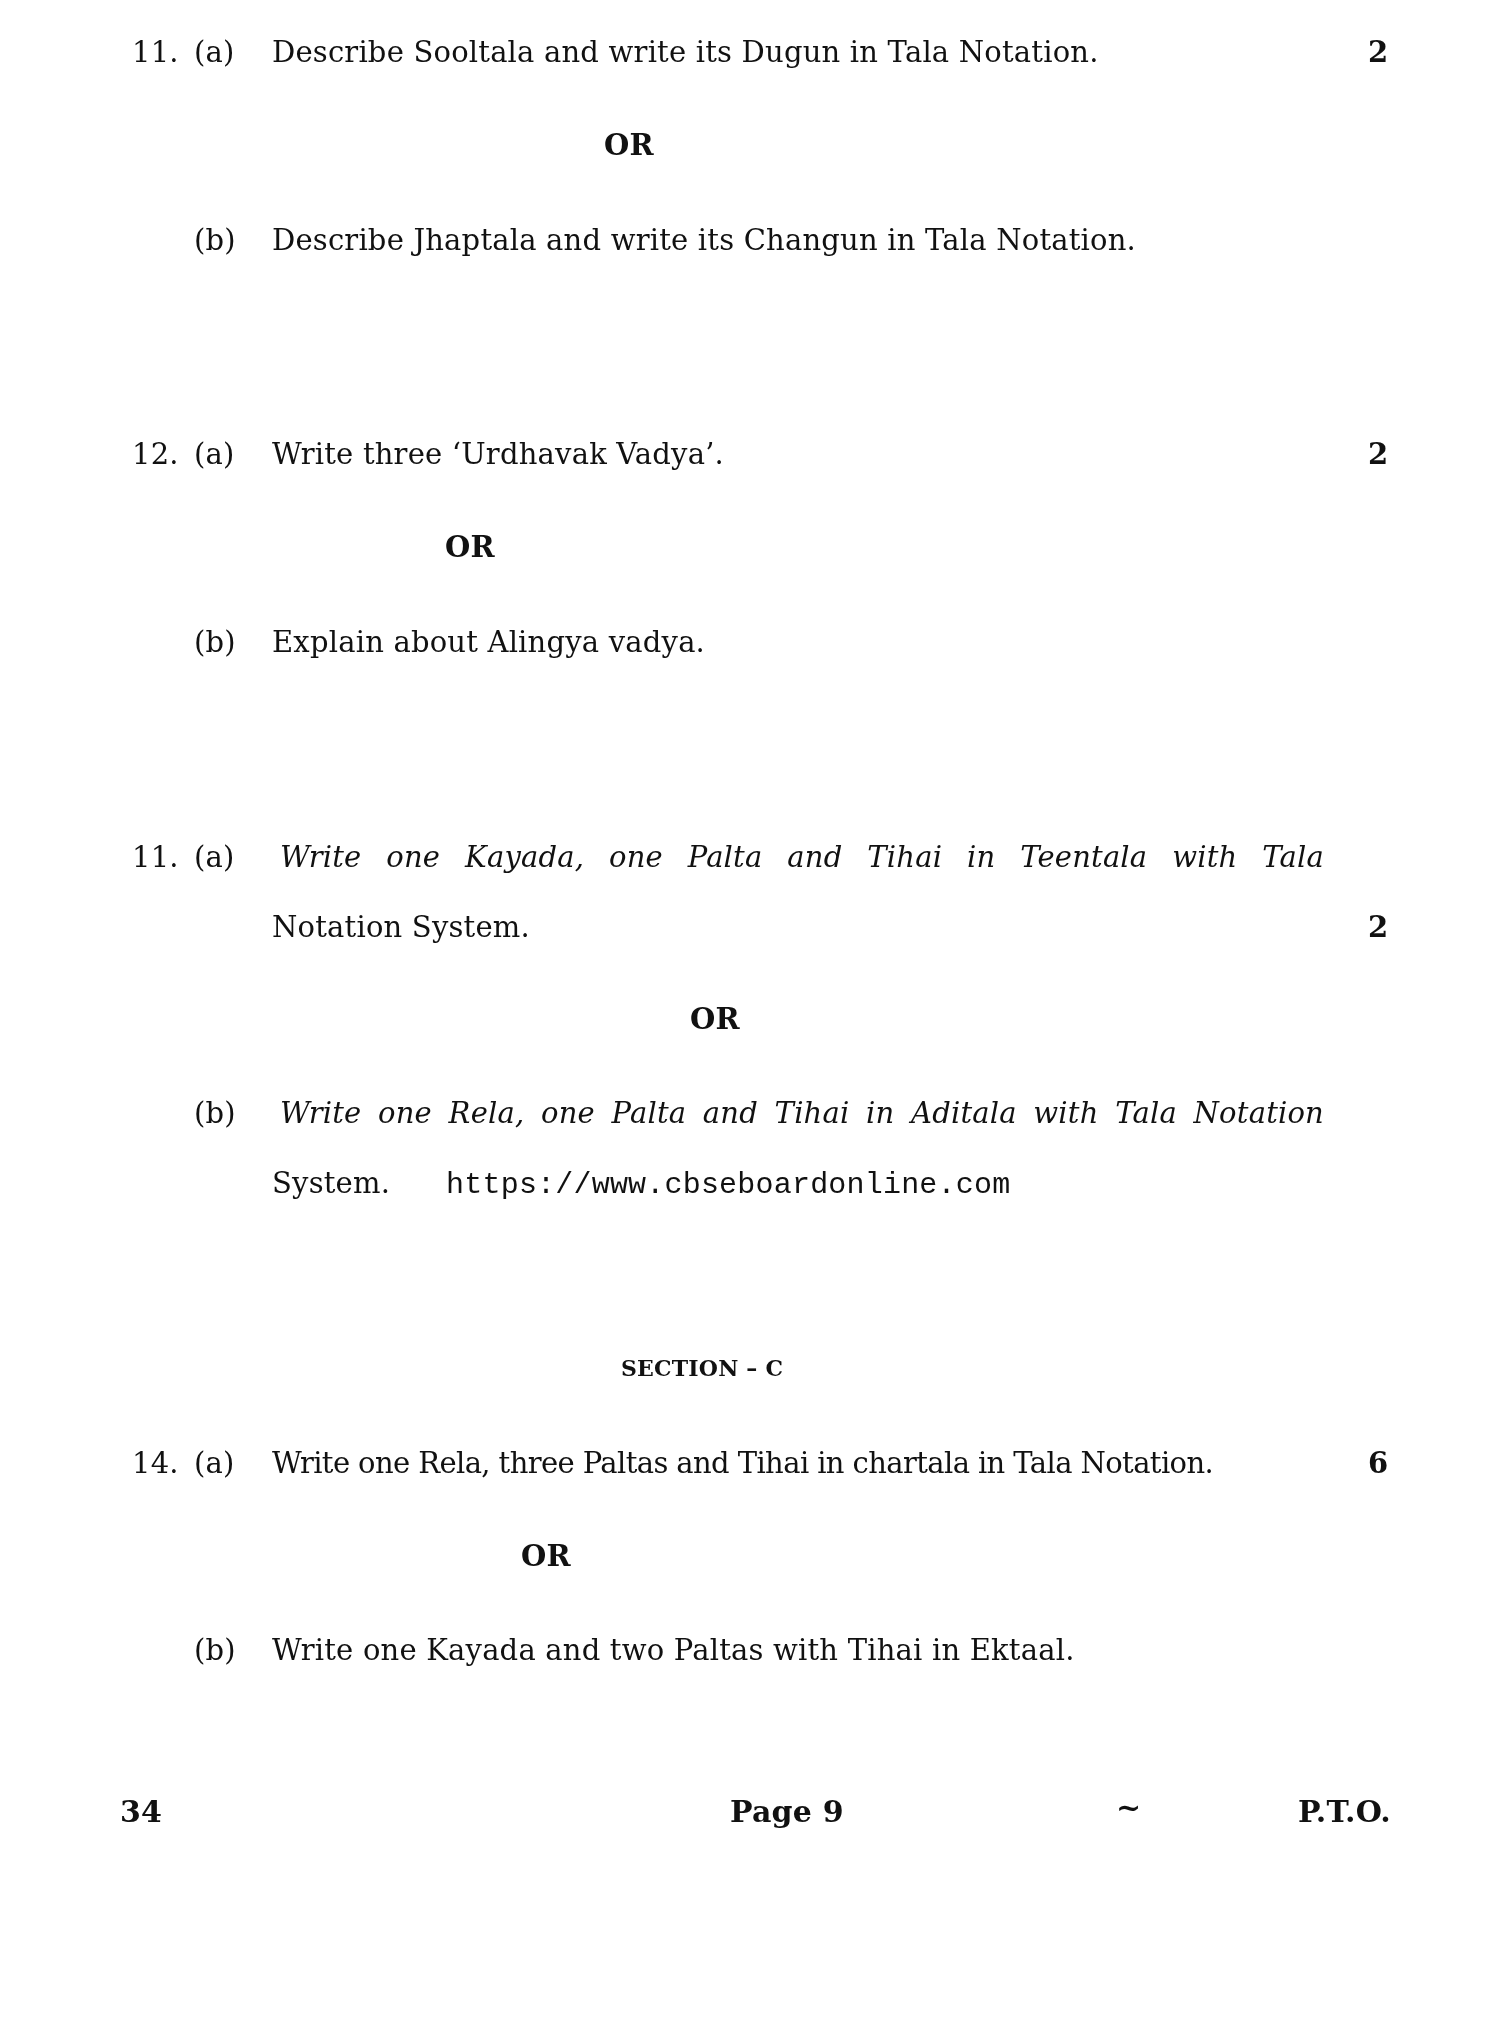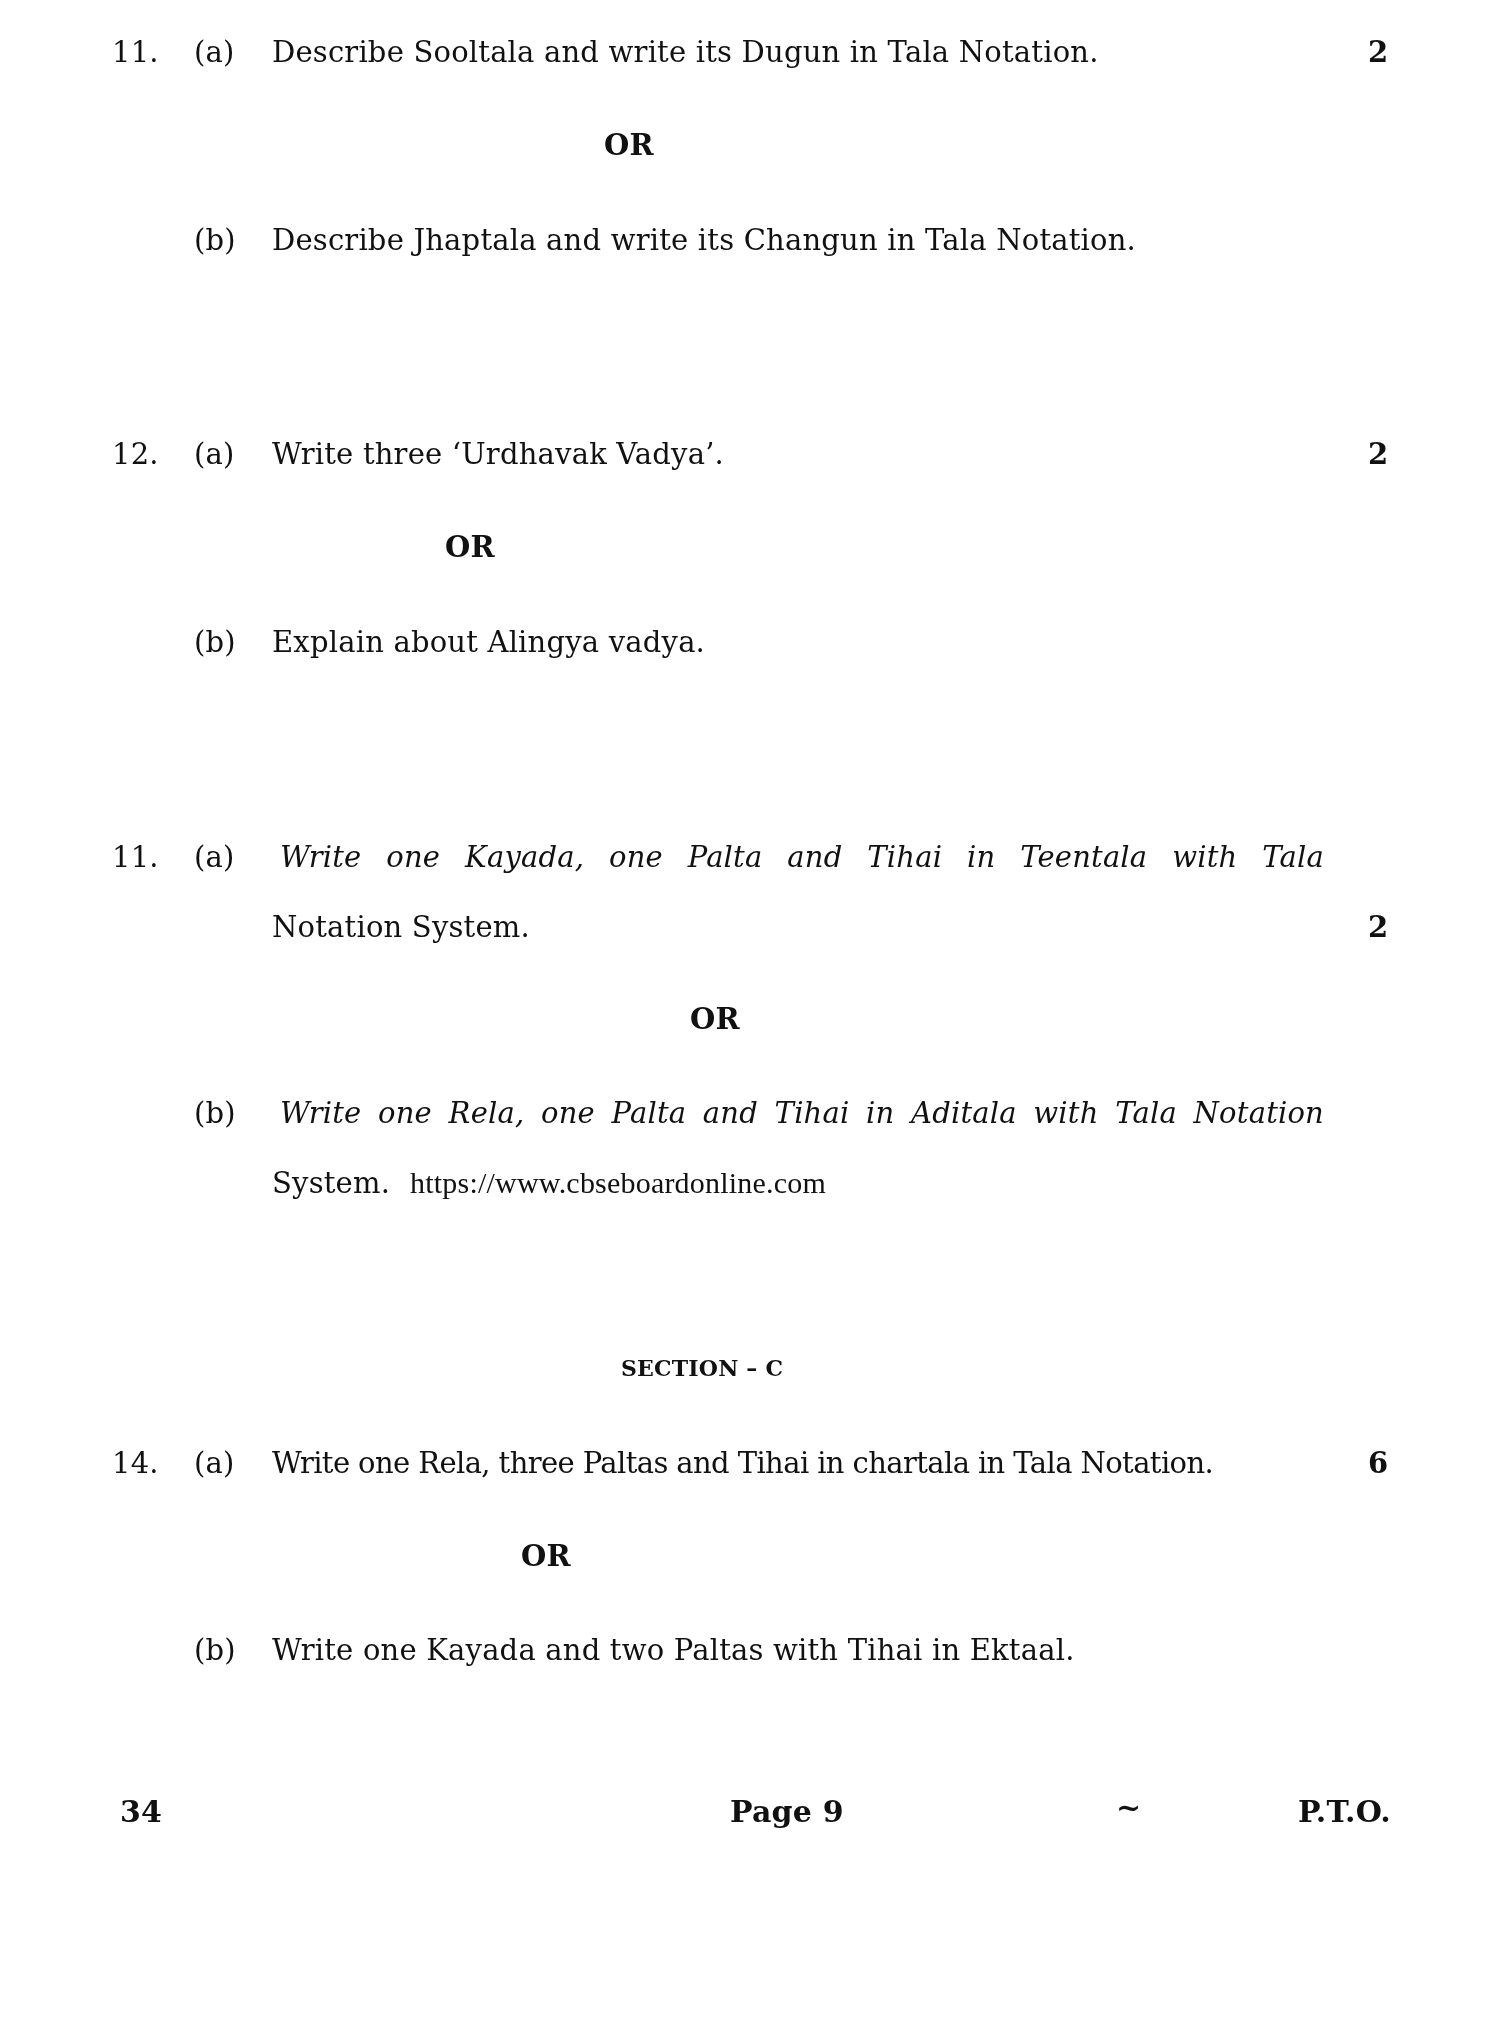--- a/index.html
+++ b/index.html
@@ -1,25 +1,25 @@
 <!DOCTYPE html>
 <html><head>
 <meta charset="utf-8">
 <style>
   html, body { margin:0; padding:0; background:#ffffff; }
   body { width:1505px; height:2034px; position:relative; overflow:hidden;
          font-family:"DejaVu Serif","Liberation Serif",serif; color:#111111; }
   .ln { position:absolute; font-size:29px; line-height:36px; white-space:nowrap; letter-spacing:0.2px; }
   .bold { font-weight:bold; }
-  .num { left:112px; }
+  .num { left:132px; }
   .let { left:194px; }
   .txt { left:272px;text-align:center; }
   .marks { left:1368px; font-weight:bold; }
   .just { left:280px; width:1044px; text-align:justify; text-align-last:justify;font-style:italic; }
-  .url { font-family:Liberation Serif, serif; font-size:30px; margin-left:20px; }
+  .url { font-family:Liberation Mono, monospace; font-size:30px; margin-left:56px; }
   .foot { font-weight:bold; font-size:30px;margin-top:32px; }
 </style>
 </head>
 <body>
 
 <div>
   <div class="ln num" style="top:34px">11.</div>
   <div class="ln let" style="top:34px">(a)</div>
   <div class="ln txt" style="top:34px">Describe Sooltala and write its Dugun in Tala Notation.</div>
   <div class="ln marks" style="top:34px">2</div>

